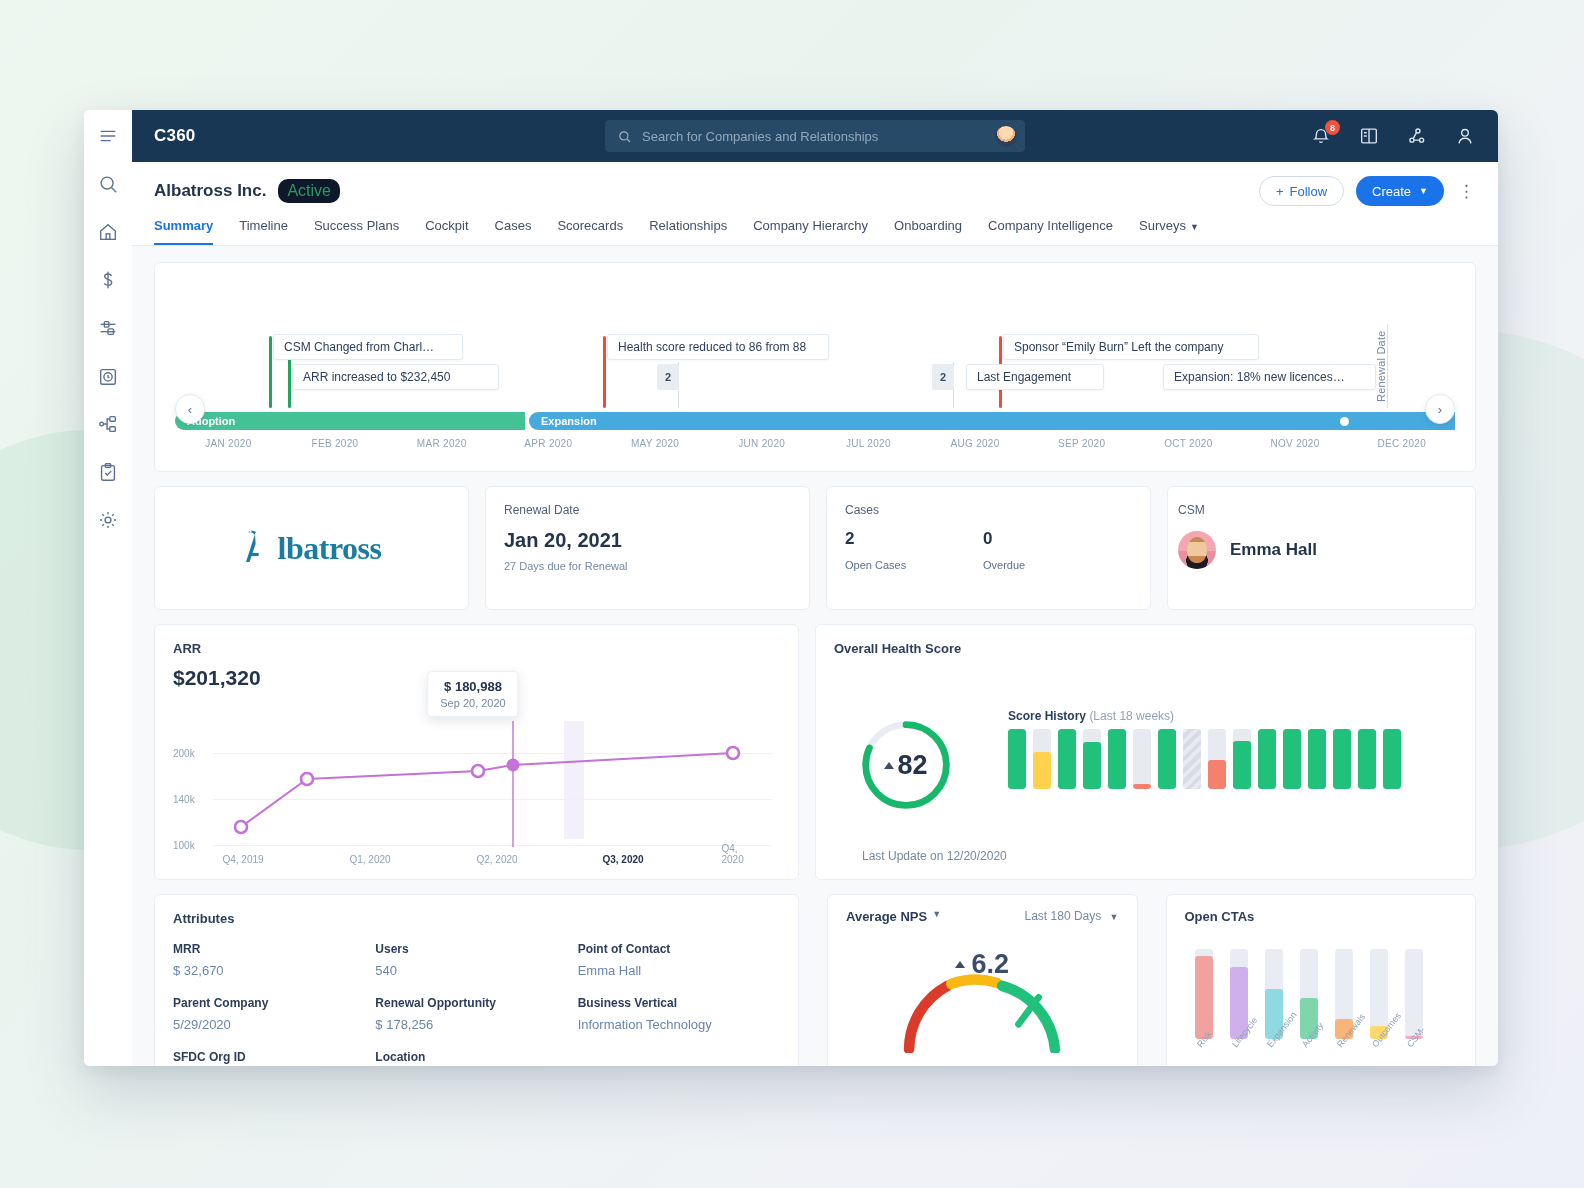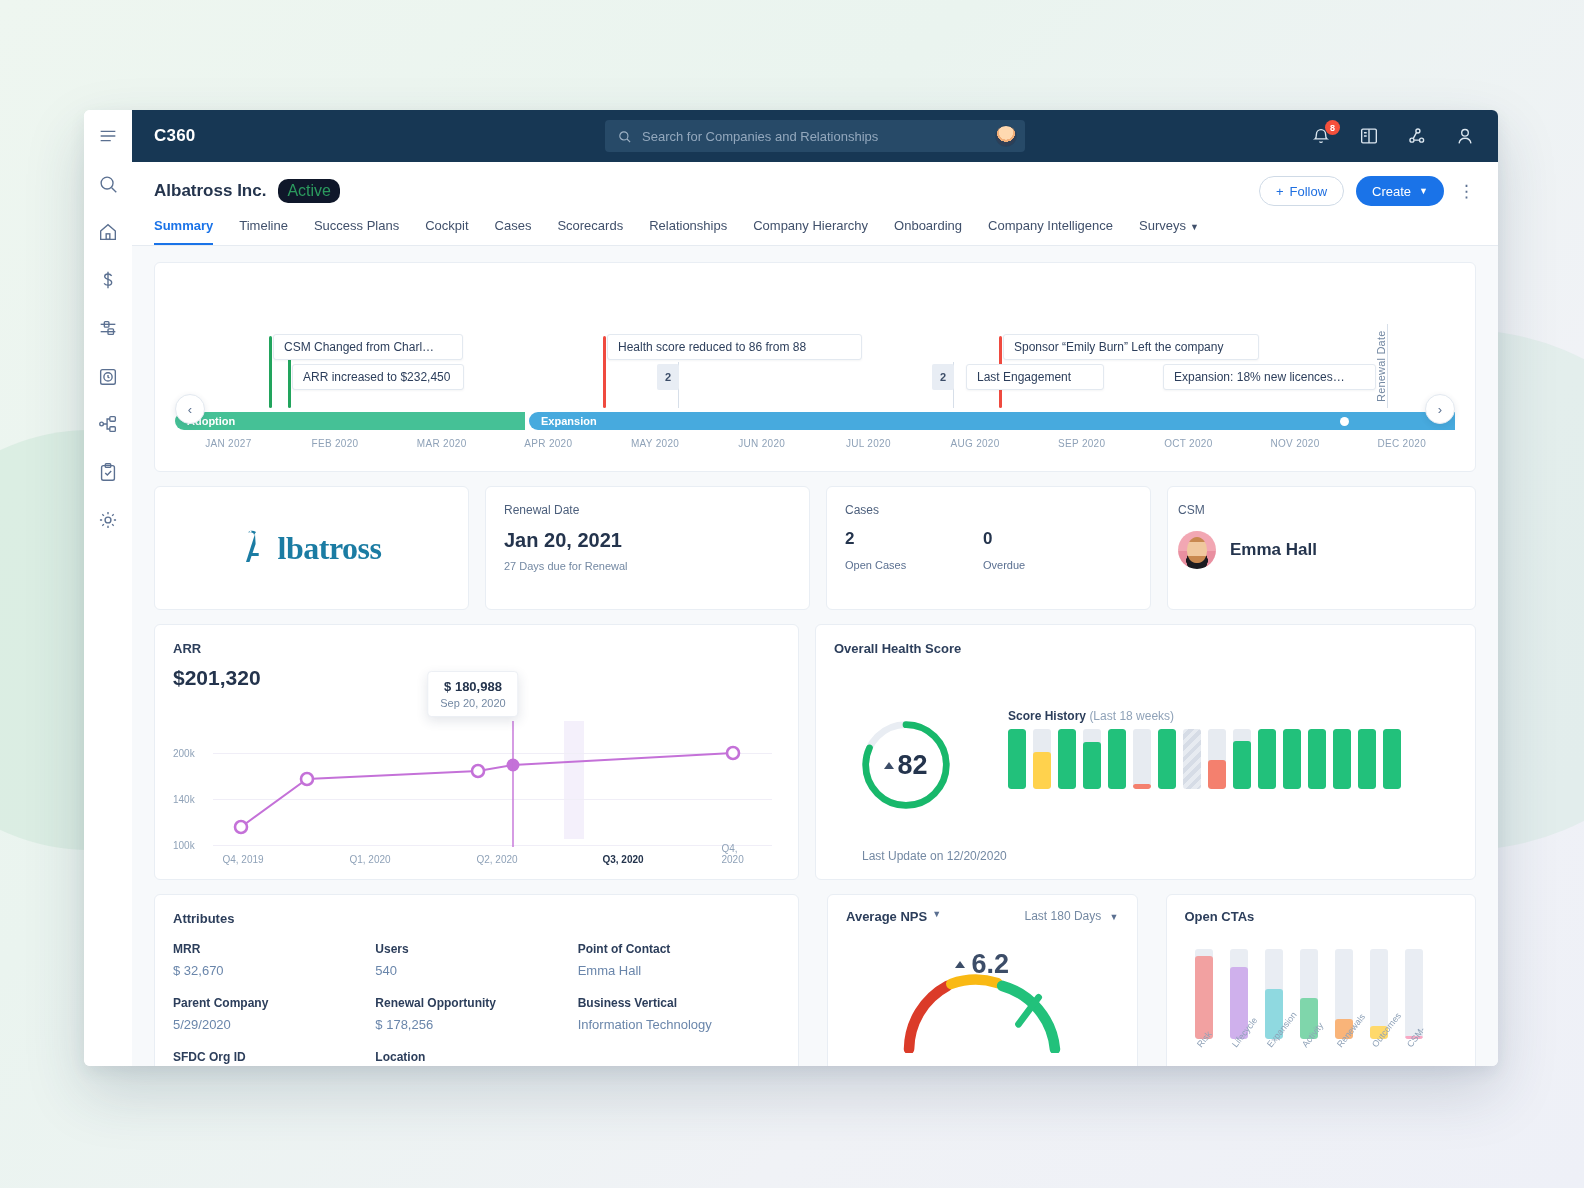--- a/index.html
+++ b/index.html
@@ -404,24 +404,24 @@
           <div class="tick" style="left:113px; top:40px; height:50px; background:#22a45d;"></div>
           <div class="tick" style="left:428px; top:18px; height:72px; background:#ef4a3f;"></div>
           <div class="tick" style="left:824px; top:18px; height:72px; background:#ef4a3f;"></div>
           <div class="vline" style="left:503px; top:44px; height:46px;"></div>
           <div class="vline" style="left:778px; top:44px; height:46px;"></div>
           <div class="vline" style="left:1212px; top:6px; height:84px;"></div>
 
           <div class="ev" style="left:98px; top:16px; width:190px;">
             <span>CSM Changed from Charl…</span>
           </div>
-          <div class="ev" style="left:117px; top:46px; width:172px;align-items:center;">
+          <div class="ev" style="left:117px; top:46px; width:207px;align-items:center;">
             <span>ARR increased to $232,450</span>
           </div>
-          <div class="ev" style="left:432px; top:16px; width:255px;">
+          <div class="ev" style="left:432px; top:16px; width:222px;">
             <span>Health score reduced to 86 from 88</span>
           </div>
           <div class="ev" style="left:828px; top:16px; width:256px;">
             <span>Sponsor “Emily Burn” Left the company</span>
           </div>
           <div class="ev" style="left:791px; top:46px; width:138px;">
             <span>Last Engagement</span>
           </div>
           <div class="ev" style="left:988px; top:46px; width:213px;">
             <span>Expansion: 18% new licences…</span>
@@ -436,21 +436,21 @@
             <div class="phase adoption" style="left:0; width:350px;">
               <span>Adoption</span>
             </div>
             <div class="phase expansion" style="left:354px; right:0; width:calc(100% - 354px);">
               <span>Expansion</span>
               <span class="phase-dot" style="left:811px;"></span>
             </div>
           </div>
 
           <div class="months" style="top:120px;">
-            <span>JAN 2027</span>
+            <span>JAN 2020</span>
             <span>FEB 2020</span>
             <span>MAR 2020</span>
             <span>APR 2020</span>
             <span>MAY 2020</span>
             <span>JUN 2020</span>
             <span>JUL 2020</span>
             <span>AUG 2020</span>
             <span>SEP 2020</span>
             <span>OCT 2020</span>
             <span>NOV 2020</span>

